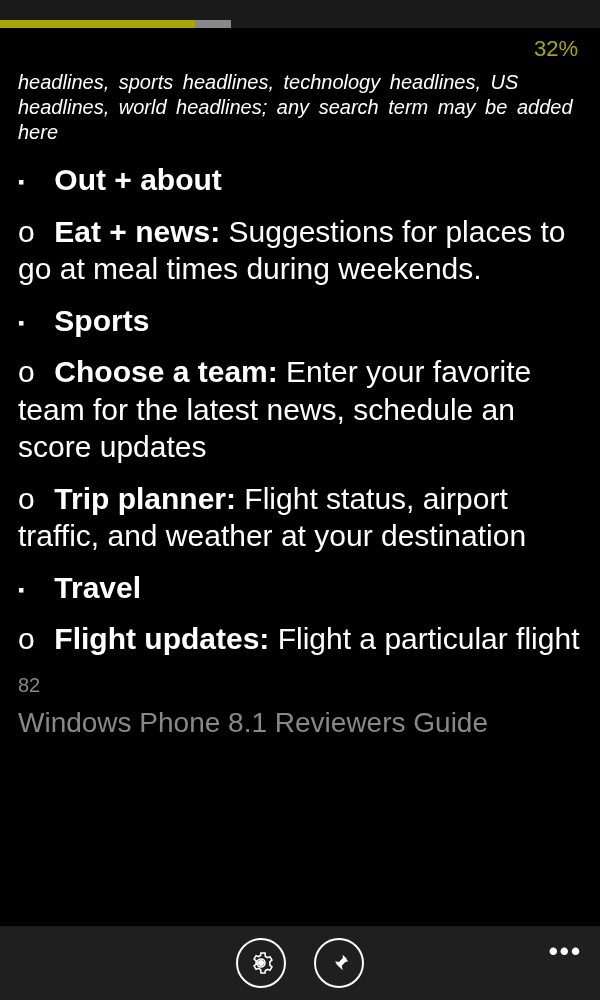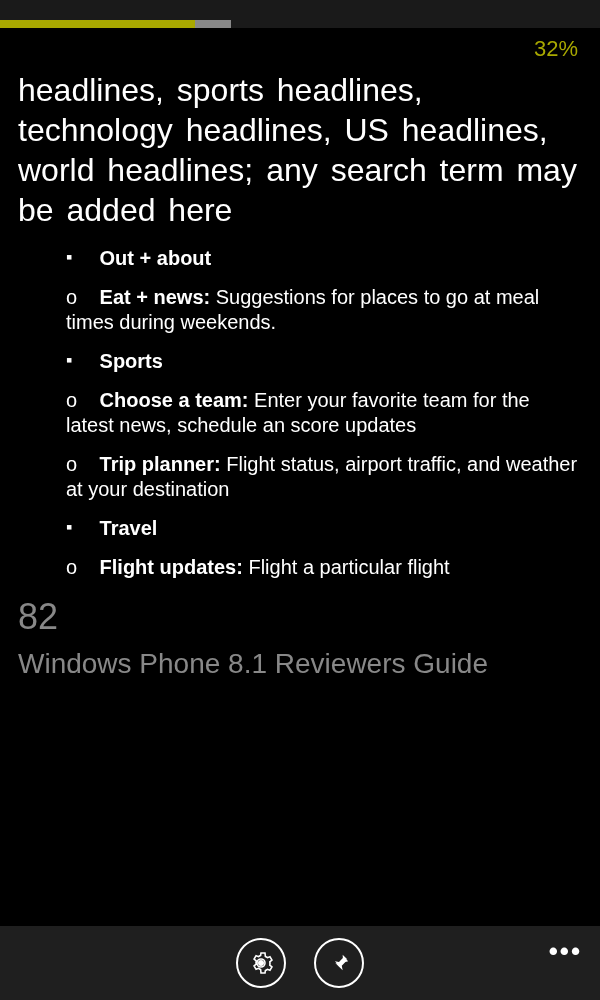--- a/index.html
+++ b/index.html
@@ -39,50 +39,50 @@
     }
     .percent {
       text-align: right;
       color: #a8a800;
       font-size: 22px;
       padding-right: 4px;
       margin-bottom: 8px;
       font-weight: 400;
     }
     .intro {
-      font-size: 32px;
+      font-size: 20px;
       line-height: 1.25;
       font-weight: 300;
       margin-bottom: 16px;
       word-spacing: 4px;
+      font-style: italic;
     }
     .bullet-line {
-      font-size: 20px;
+      font-size: 30px;
       line-height: 1.25;
       font-weight: 300;
       margin-bottom: 14px;
-      margin-left: 48px;
     }
     .bullet-line .marker {
       display: inline-block;
       width: 28px;
       text-align: left;
     }
     .square-marker::before {
       content: "▪";
       font-size: 18px;
       vertical-align: 2px;
     }
     .circle-marker::before {
       content: "o";
     }
     .bold { font-weight: 600; }
     .body-text { font-weight: 300; }
     .page-number {
-      font-size: 36px;
+      font-size: 20px;
       color: #888;
       font-weight: 300;
       margin-top: 16px;
       margin-bottom: 10px;
     }
     .footer-title {
       font-size: 28px;
       color: #888;
       font-weight: 300;
     }

